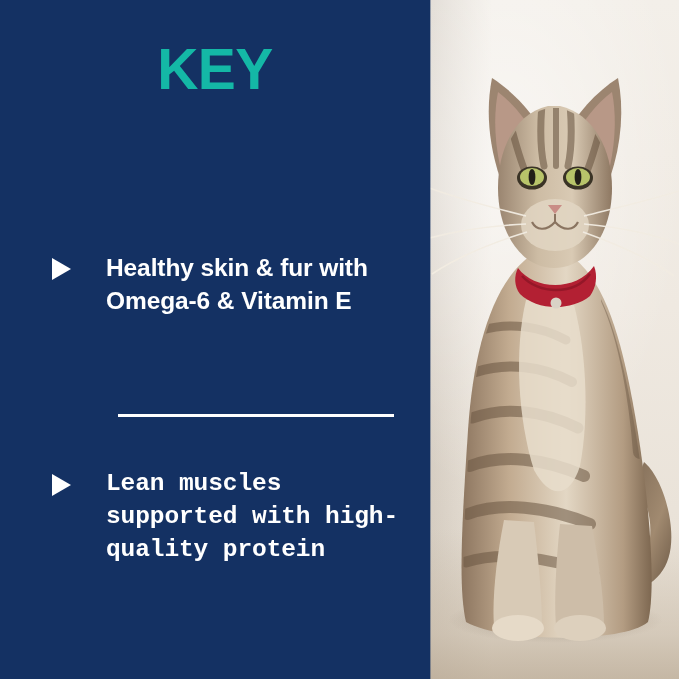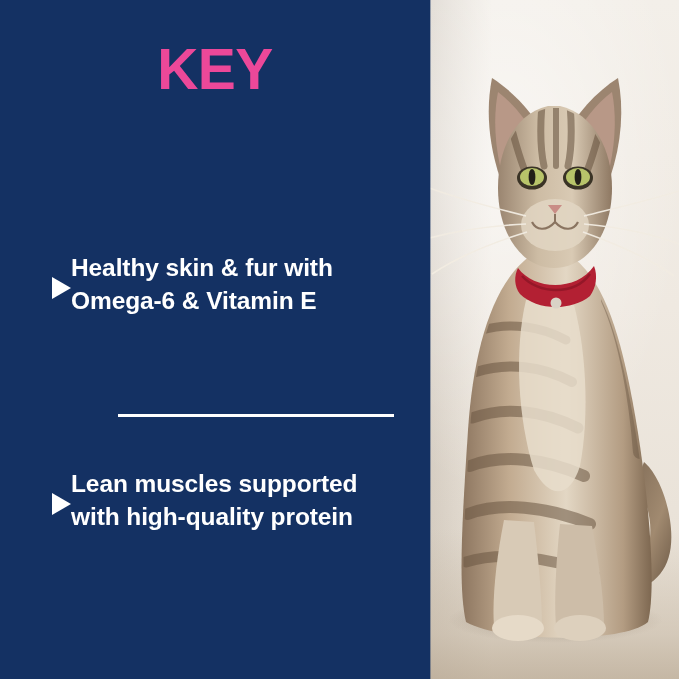--- a/index.html
+++ b/index.html
@@ -23,36 +23,36 @@
     left:0; top:0;
     width:430px; height:679px;
     background:#143163;
   }
 
   #headline {
     position:absolute;
     left:0; top:42px;
     width:430px;
     text-align:center;
-    color:#ec4899;
+    color:#14b8a6;
     font-weight:bold;
     font-size:57px;
     line-height:0.98;
     letter-spacing:-0.5px;
   }
   #headline .l2 { display:block; }
 
   .benefit {
     position:absolute;
     display:flex;
-    align-items:center;
-    gap:0;
+    align-items:flex-start;
+    gap:35px;
   }
   #benefit-1 { left:52px; top:252px; width:352px; }
-  #benefit-2 { left:52px; top:468px; width:352px; }
+  #benefit-2 { left:52px; top:468px; width:352px;font-family:Liberation Mono, monospace; }
 
   .arrow {
     flex:0 0 auto;
     width:0; height:0;
     margin-top:6px;
     border-top:11px solid transparent;
     border-bottom:11px solid transparent;
     border-left:19px solid #ffffff;
   }
   .benefit-text {

